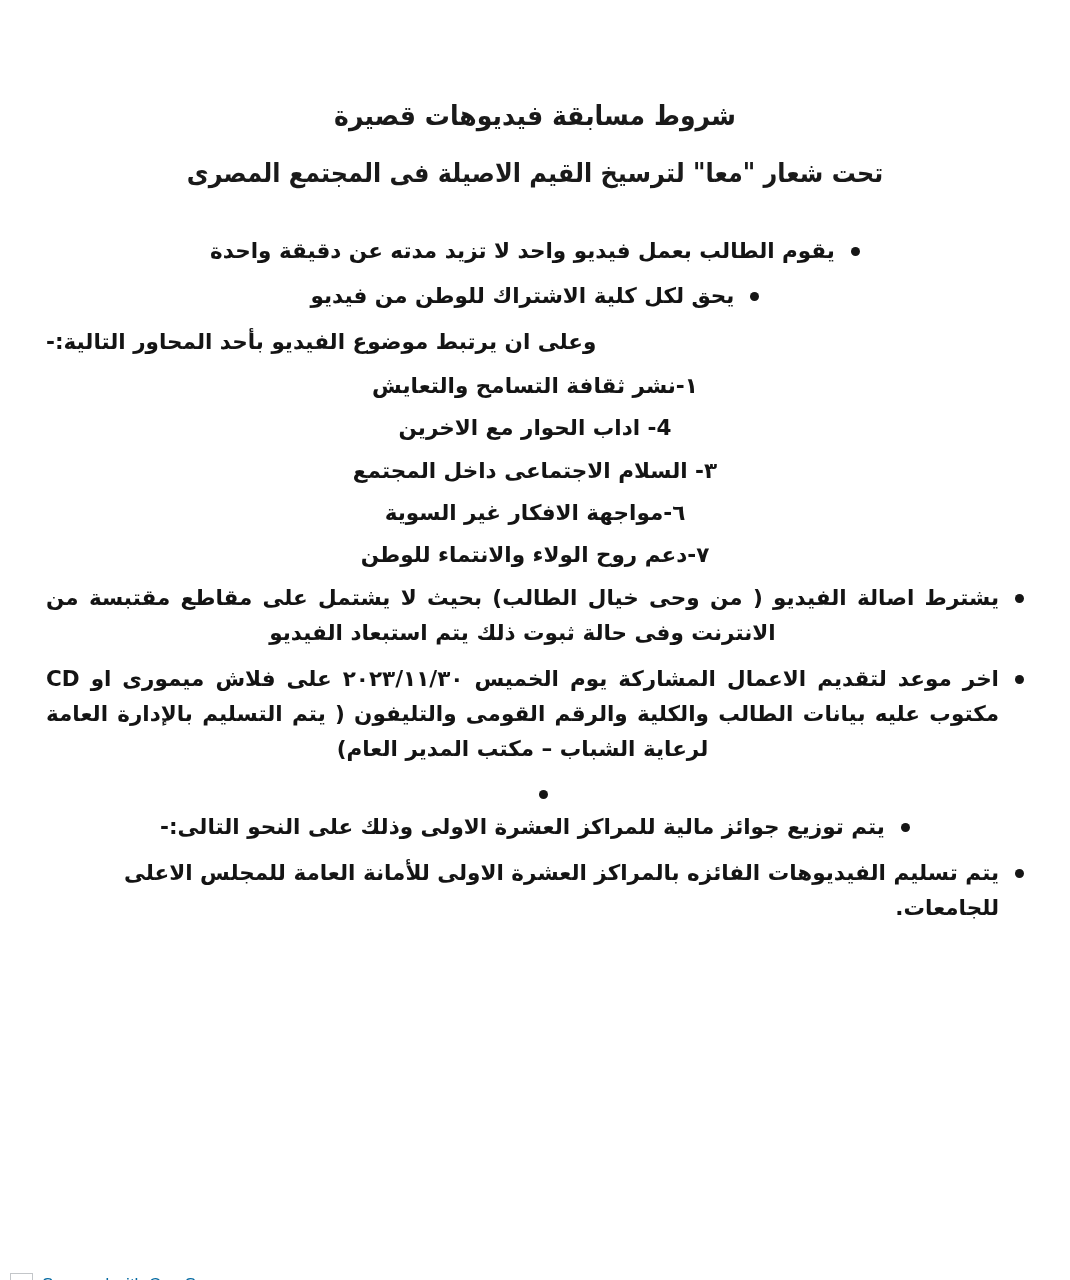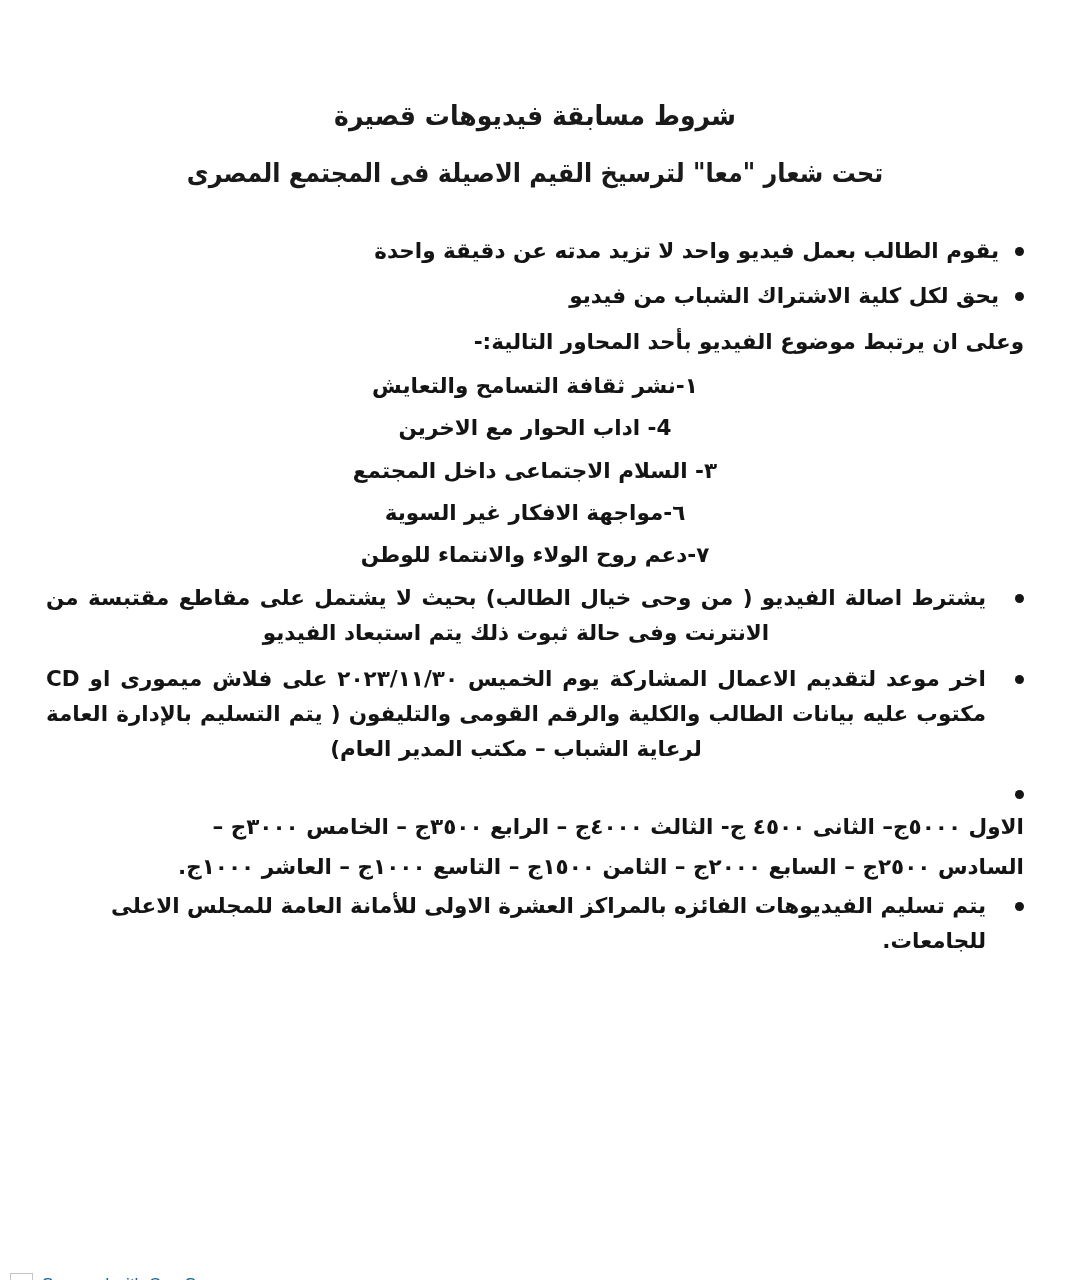--- a/index.html
+++ b/index.html
@@ -60,22 +60,22 @@
   }
 
   
   .bullet-row {
     display: flex;
     flex-direction: row;
     align-items: flex-start;
     justify-content: flex-start;
     margin-bottom: 11px;
   }
-  .bullet-row.center  { justify-content: flex-start; }
-  .bullet-row.wide    { justify-content: flex-start; gap: 13px; }
+  .bullet-row.center  { justify-content: center; }
+  .bullet-row.wide    { justify-content: flex-start; }
 
   .bullet-dot {
     flex: 0 0 auto;
     width: 9px;
     height: 9px;
     border-radius: 50%;
     background: #151515;
     margin-top: 13px;
     margin-left: 16px;
   }
@@ -83,21 +83,21 @@
     flex: 0 1 auto;
     text-align: right;
   }
   .bullet-text.justify {
     text-align: justify;
     text-align-last: center;
   }
 
   
   .plain-line {
-    text-align: right;
+    text-align: left;
     margin: 6px 0 10px 0;
   }
 
   
   .numbered {
     margin: 2px 0 10px 0;
     padding: 0;
     list-style: none;
     text-align: center;
   }
@@ -160,21 +160,21 @@
 
   <div class="content">
 
     <div class="bullet-row center">
       <span class="bullet-dot"></span>
       <div class="bullet-text">يقوم الطالب بعمل فيديو واحد لا تزيد مدته عن دقيقة واحدة</div>
     </div>
 
     <div class="bullet-row center">
       <span class="bullet-dot"></span>
-      <div class="bullet-text">يحق لكل كلية الاشتراك الشباب من فيديو</div>
+      <div class="bullet-text">يحق لكل كلية الاشتراك للوطن من فيديو</div>
     </div>
 
     <div class="plain-line">وعلى ان يرتبط موضوع الفيديو بأحد المحاور التالية:-</div>
 
     <ul class="numbered">
       <li>١-نشر ثقافة التسامح والتعايش</li>
       <li>4- اداب الحوار مع الاخرين</li>
       <li>٣- السلام الاجتماعى داخل المجتمع</li>
       <li>٦-مواجهة الافكار غير السوية</li>
       <li>٧-دعم روح الولاء والانتماء للوطن</li>
@@ -187,25 +187,25 @@
 
     <div class="bullet-row wide">
       <span class="bullet-dot"></span>
       <div class="bullet-text justify">اخر موعد لتقديم الاعمال المشاركة يوم الخميس ٢٠٢٣/١١/٣٠ على فلاش ميمورى او CD مكتوب عليه بيانات الطالب والكلية والرقم القومى والتليفون ( يتم التسليم بالإدارة العامة لرعاية الشباب – مكتب المدير العام)</div>
     </div>
 
     <div class="bullet-row center">
       <span class="bullet-dot"></span>
     </div>
 
-
-    <div class="prize-lines">
-      <p>الاول ٥٠٠٠ج– الثانى ٤٥٠٠ ج- الثالث ٤٠٠٠ج – الرابع ٣٥٠٠ج – الخامس ٣٠٠٠ج –</p>
-      <p>السادس ٢٥٠٠ج – السابع ٢٠٠٠ج – الثامن ١٥٠٠ج – التاسع ١٠٠٠ج – العاشر ١٠٠٠ج.</p>
-    </div>
+    <div class="bullet-row center">
+      <span class="bullet-dot"></span>
+      <div class="bullet-text">يتم توزيع جوائز مالية للمراكز العشرة الاولى وذلك على النحو التالى:-</div>
+    </div>
+
 
     <div class="bullet-row wide">
       <span class="bullet-dot"></span>
       <div class="bullet-text">يتم تسليم الفيديوهات الفائزه بالمراكز العشرة الاولى للأمانة العامة للمجلس الاعلى للجامعات.</div>
     </div>
 
   </div>
 
   <div class="watermark">
     <span class="cs-badge">CS</span>

